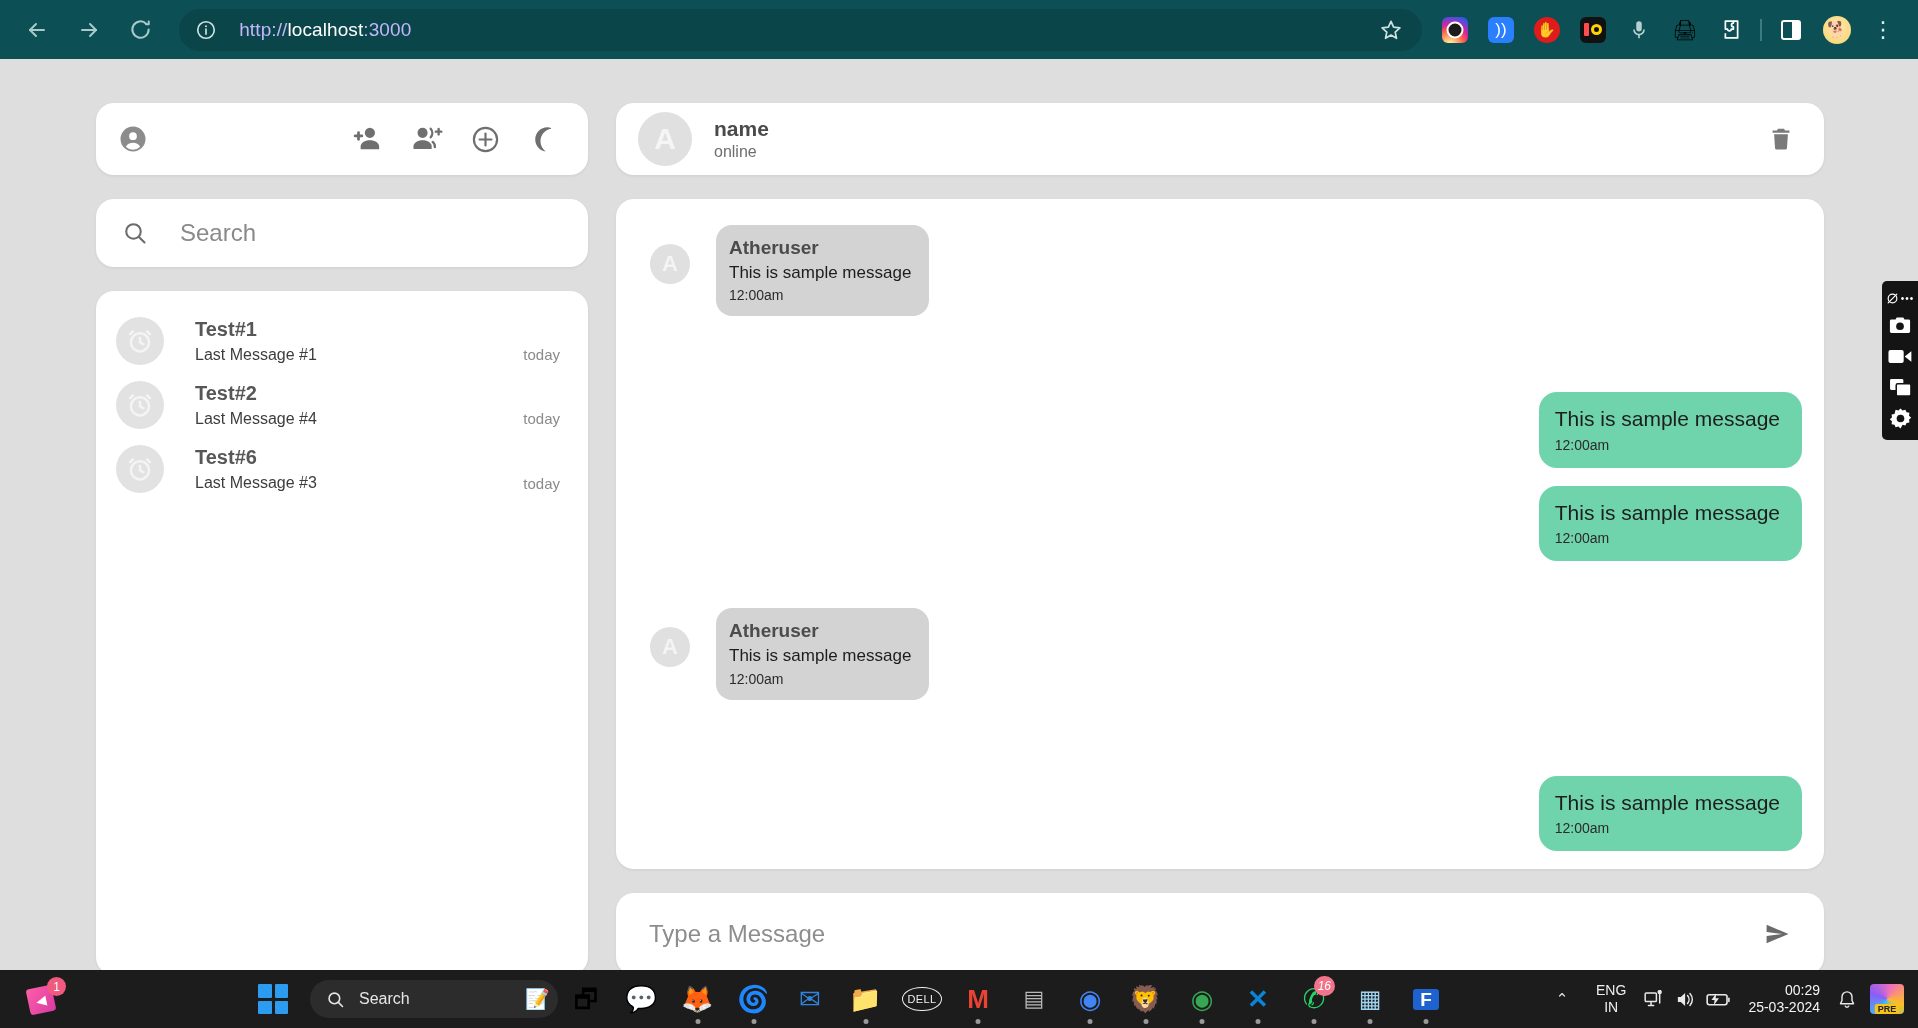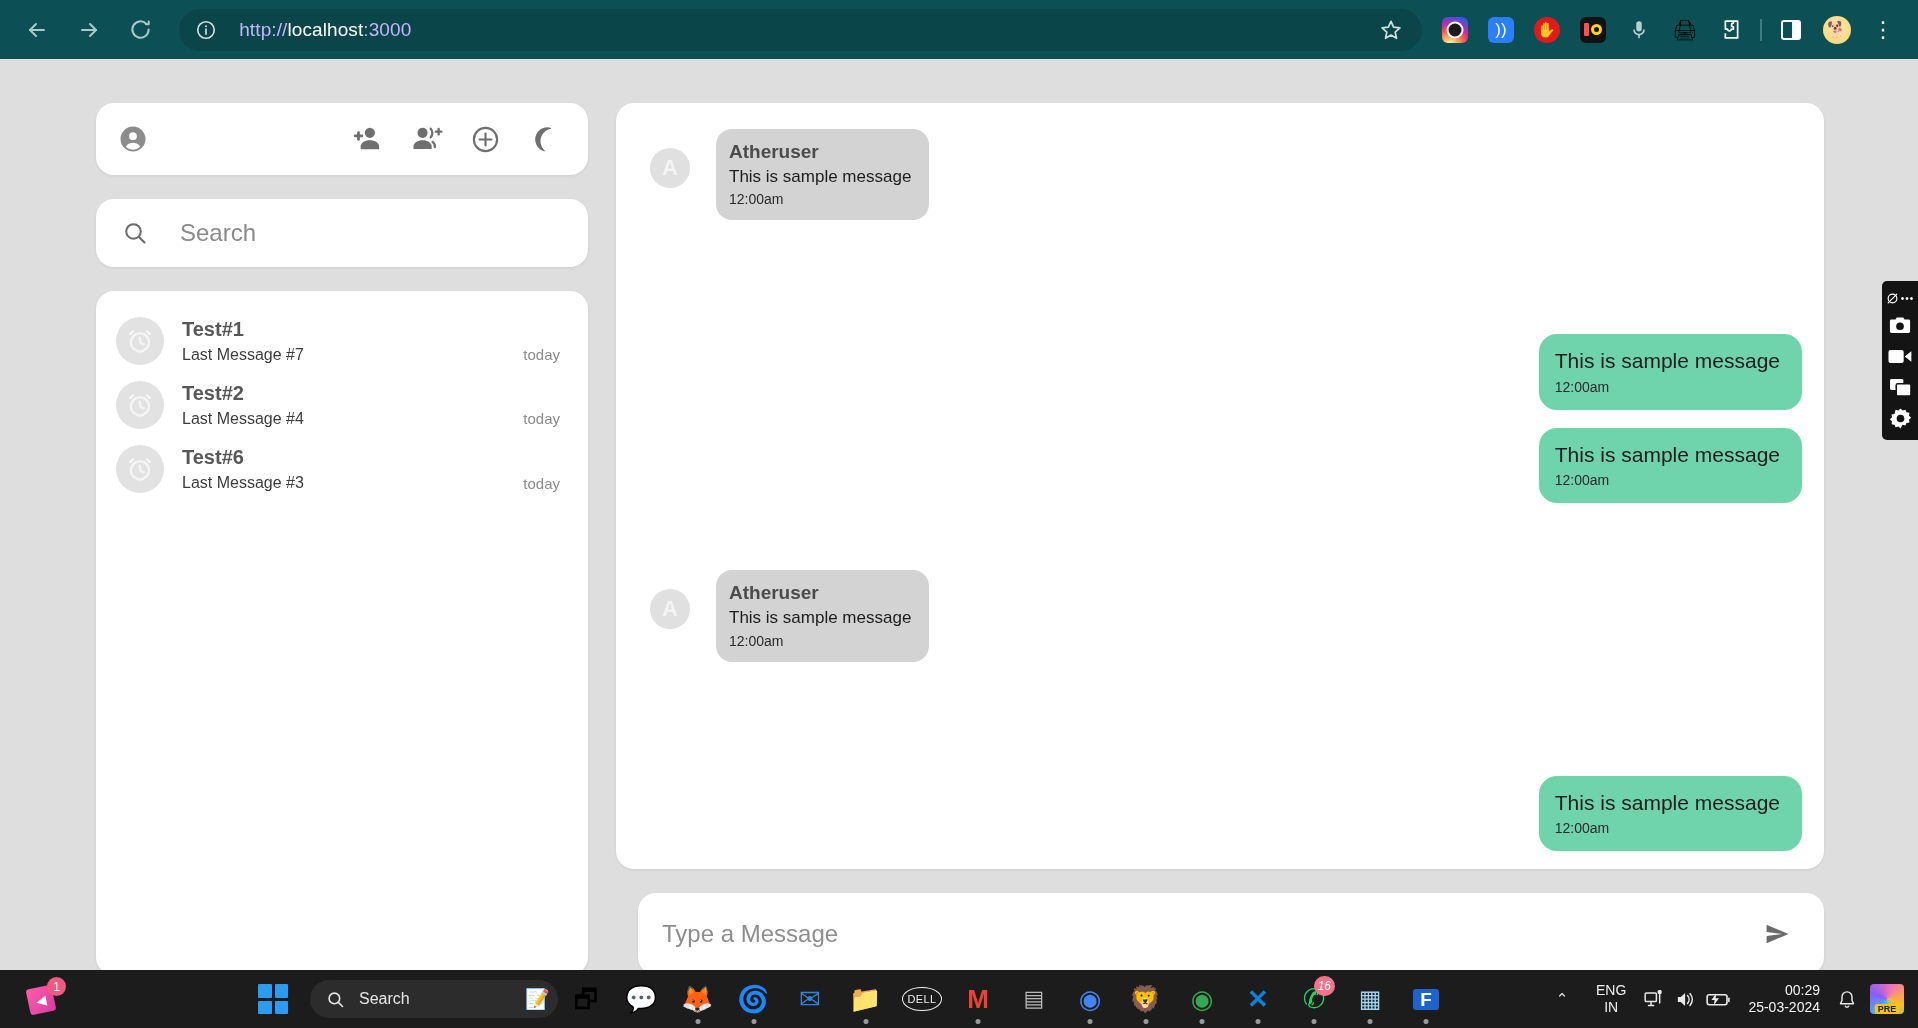--- a/index.html
+++ b/index.html
@@ -155,21 +155,21 @@
     display: flex; align-items: center;
     padding: 7px 28px 7px 20px;
     cursor: pointer;
   }
   .chat-ava {
     width: 48px; height: 48px; border-radius: 50%;
     background: #e2e2e2;
     display: flex; align-items: center; justify-content: center;
     color: #f4f4f4; flex: 0 0 auto;
   }
-  .chat-text { margin-left: 18px; }
+  .chat-text { margin-left: 31px; }
   .chat-name { font-size: 20px; font-weight: bold; color: #575757; line-height: 1.35; }
   .chat-last { font-size: 16px; color: #3d3d3d; line-height: 1.45; }
   .chat-when { margin-left: auto; font-size: 15px; color: #8b8b8b; align-self: flex-end; padding-bottom: 3px; }
 
   
   .chatcol {
     flex: 1;
     display: flex; flex-direction: column; gap: 24px;
   }
   .chat-head {
@@ -216,22 +216,21 @@
   .bub-user { font-size: 19px; font-weight: bold; color: #4c4c4c; line-height: 1.3; }
   .bub-body { font-size: 17px; color: #1d1d1d; line-height: 1.45; }
   .bub-time { font-size: 14px; color: #2b2b2b; line-height: 1.5; }
   .bub.out-b .bub-body { font-size: 21px; }
   .spacer-lg { height: 98px; }
   .spacer-md { height: 50px; }
 
   .compose {
     height: 82px;
     display: flex; align-items: center;
-    padding: 0 32px 0 24px;
-    margin-left: 22px;
+    padding: 0 32px 0 33px;
   }
   .compose-input {
     border: 0; outline: 0; flex: 1;
     font-family: "Liberation Sans", sans-serif;
     font-size: 24px; color: #333;
     background: transparent;
   }
   .compose-input::placeholder { color: #8d8d8d; }
   .send-btn { color: #6b6b6b; display: flex; cursor: pointer; }
 
@@ -479,21 +478,21 @@
           <span class="chat-ava">
             <svg width="30" height="30" viewBox="0 0 24 24" fill="none" stroke="currentColor" stroke-width="2">
               <circle cx="12" cy="13" r="7.3"></circle>
                 <polyline points="12,9.3 12,13 14.7,14.6" stroke-linecap="round" stroke-linejoin="round"></polyline>
               <line x1="6.3" y1="4.4" x2="4.1" y2="6.5" stroke-linecap="round"></line>
                 <line x1="17.7" y1="4.4" x2="19.9" y2="6.5" stroke-linecap="round"></line>
             </svg>
           </span>
           <span class="chat-text">
             <span class="chat-name" style="display:block">Test#1</span>
-            <span class="chat-last" style="display:block">Last Message #7</span>
+            <span class="chat-last" style="display:block">Last Message #1</span>
           </span>
           <span class="chat-when">today</span>
         </div>
 
         <div class="chat-item">
           <span class="chat-ava">
             <svg width="30" height="30" viewBox="0 0 24 24" fill="none" stroke="currentColor" stroke-width="2">
               <circle cx="12" cy="13" r="7.3"></circle>
                 <polyline points="12,9.3 12,13 14.7,14.6" stroke-linecap="round" stroke-linejoin="round"></polyline>
               <line x1="6.3" y1="4.4" x2="4.1" y2="6.5" stroke-linecap="round"></line>
@@ -521,20 +520,33 @@
             <span class="chat-last" style="display:block">Last Message #3</span>
           </span>
           <span class="chat-when">today</span>
         </div>
 
       </div>
     </div>
 
     <div class="chatcol">
 
+      <div class="side-card chat-head">
+        <span class="ch-ava">A</span>
+        <span class="ch-meta">
+          <span class="ch-name" style="display:block">name</span>
+          <span class="ch-status" style="display:block">online</span>
+        </span>
+        <span class="ch-del" title="Delete chat">
+          <svg width="26" height="28" viewBox="0 0 24 24" fill="currentColor">
+            <path d="M9.2 2.6h5.6l.9 1.5h4.1v2.1H4.2V4.1h4.1z"></path>
+            <path d="M5.6 7.6h12.8l-.9 12.6a1.6 1.6 0 0 1-1.6 1.5H8.1a1.6 1.6 0 0 1-1.6-1.5z"></path>
+          </svg>
+        </span>
+      </div>
 
       <div class="side-card msg-area">
 
         <div class="row in">
           <span class="in-ava">A</span>
           <span class="bub in-b">
             <span class="bub-user" style="display:block">Atheruser</span>
             <span class="bub-body" style="display:block">This is sample message</span>
             <span class="bub-time" style="display:block">12:00am</span>
           </span>

